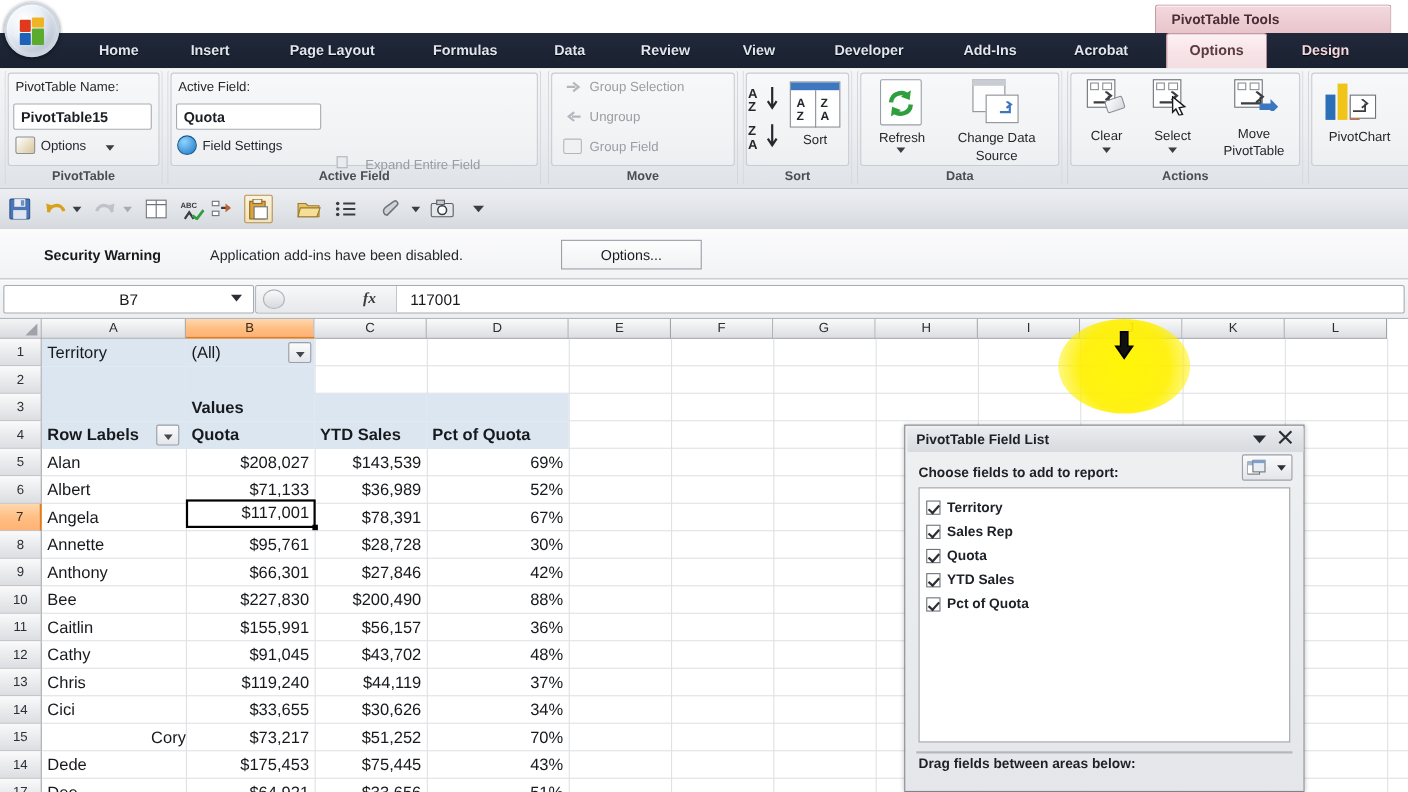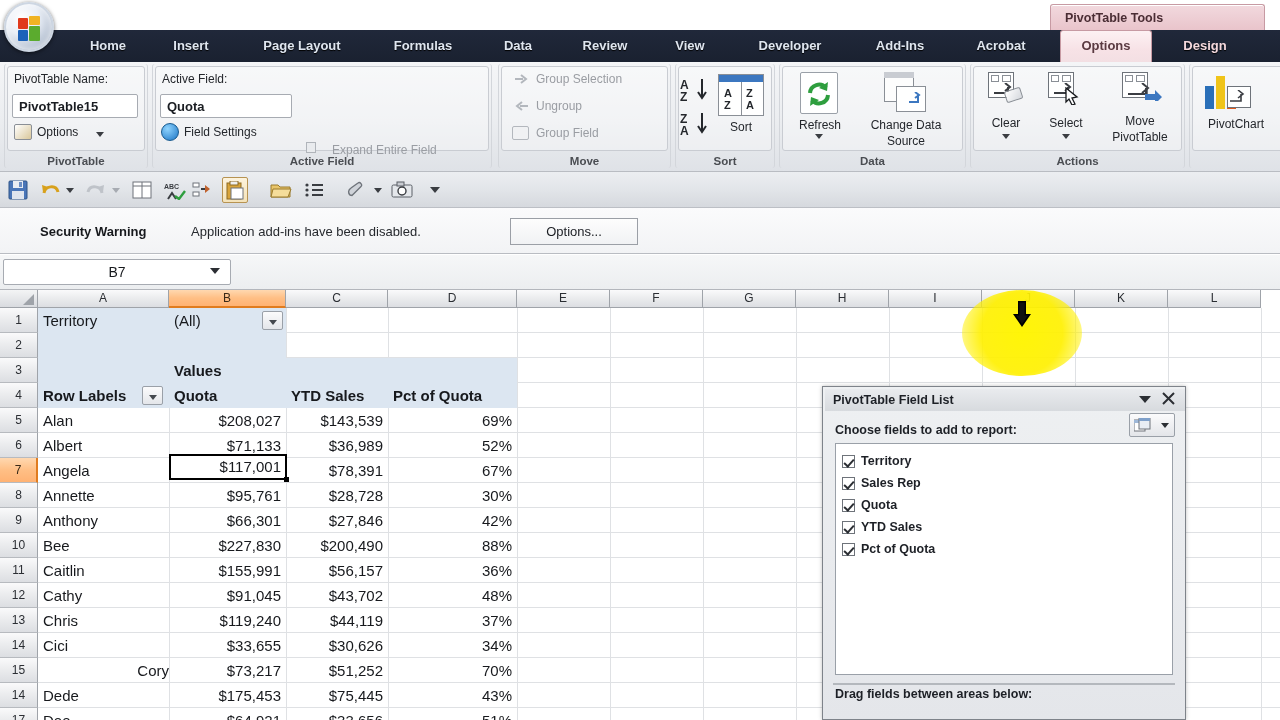--- a/index.html
+++ b/index.html
@@ -531,20 +531,27 @@
         <path d="M10 3l6 2.3v6c0 3.8-3 6.2-6 7.8z" fill="#e09311"></path>
       </svg>
   </div>
   <div class="sec-title">Security Warning</div>
   <div class="sec-msg">Application add-ins have been disabled.</div>
   <div class="opt-btn">Options...</div>
 
   <div class="fbar"></div>
   <div class="namebox">B7</div>
   <div class="nb-arrow" style="border-left:5px solid transparent;border-right:5px solid transparent;border-top:6px solid #2b2e33;"></div>
+  <div class="fx-wrap">
+    <div class="fx-ctl">
+      <div style="position:absolute;left:6px;top:3px;width:20px;height:18px;border-radius:50%;background:linear-gradient(180deg,#f8f9fa,#d7dade);border:1px solid #b0b4ba;"></div>
+    </div>
+    <div class="fx-sym">fx</div>
+    <div class="fx-val">117001</div>
+  </div>
 
   <div class="grid">
     <div class="corner"></div>
     <div id="colhdr-host">
         <div class="colhdr" style="left: 38px; width: 131px;">A</div>
         <div class="colhdr sel" style="left: 169px; width: 117px;">B</div>
         <div class="colhdr" style="left: 286px; width: 102px;">C</div>
         <div class="colhdr" style="left: 388px; width: 129px;">D</div>
         <div class="colhdr" style="left: 517px; width: 93px;">E</div>
         <div class="colhdr" style="left: 610px; width: 93px;">F</div>

